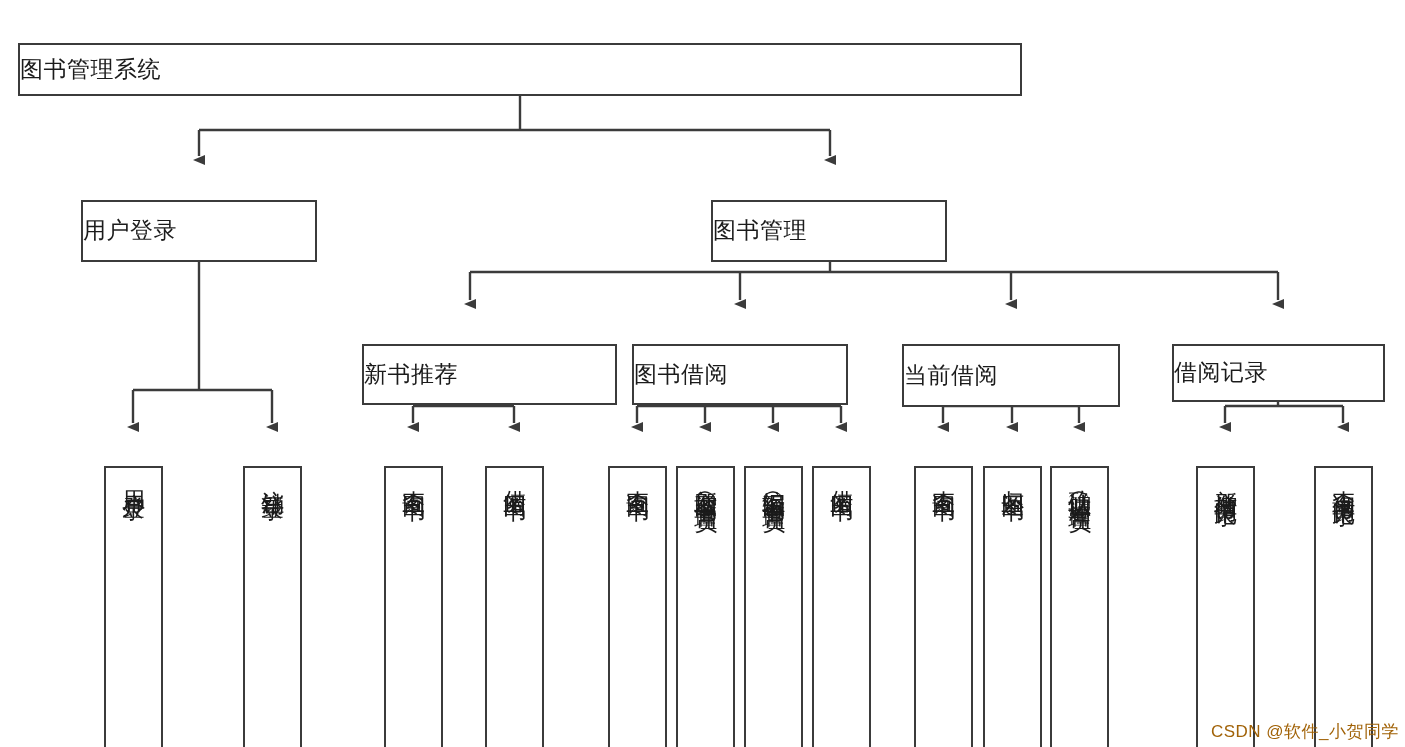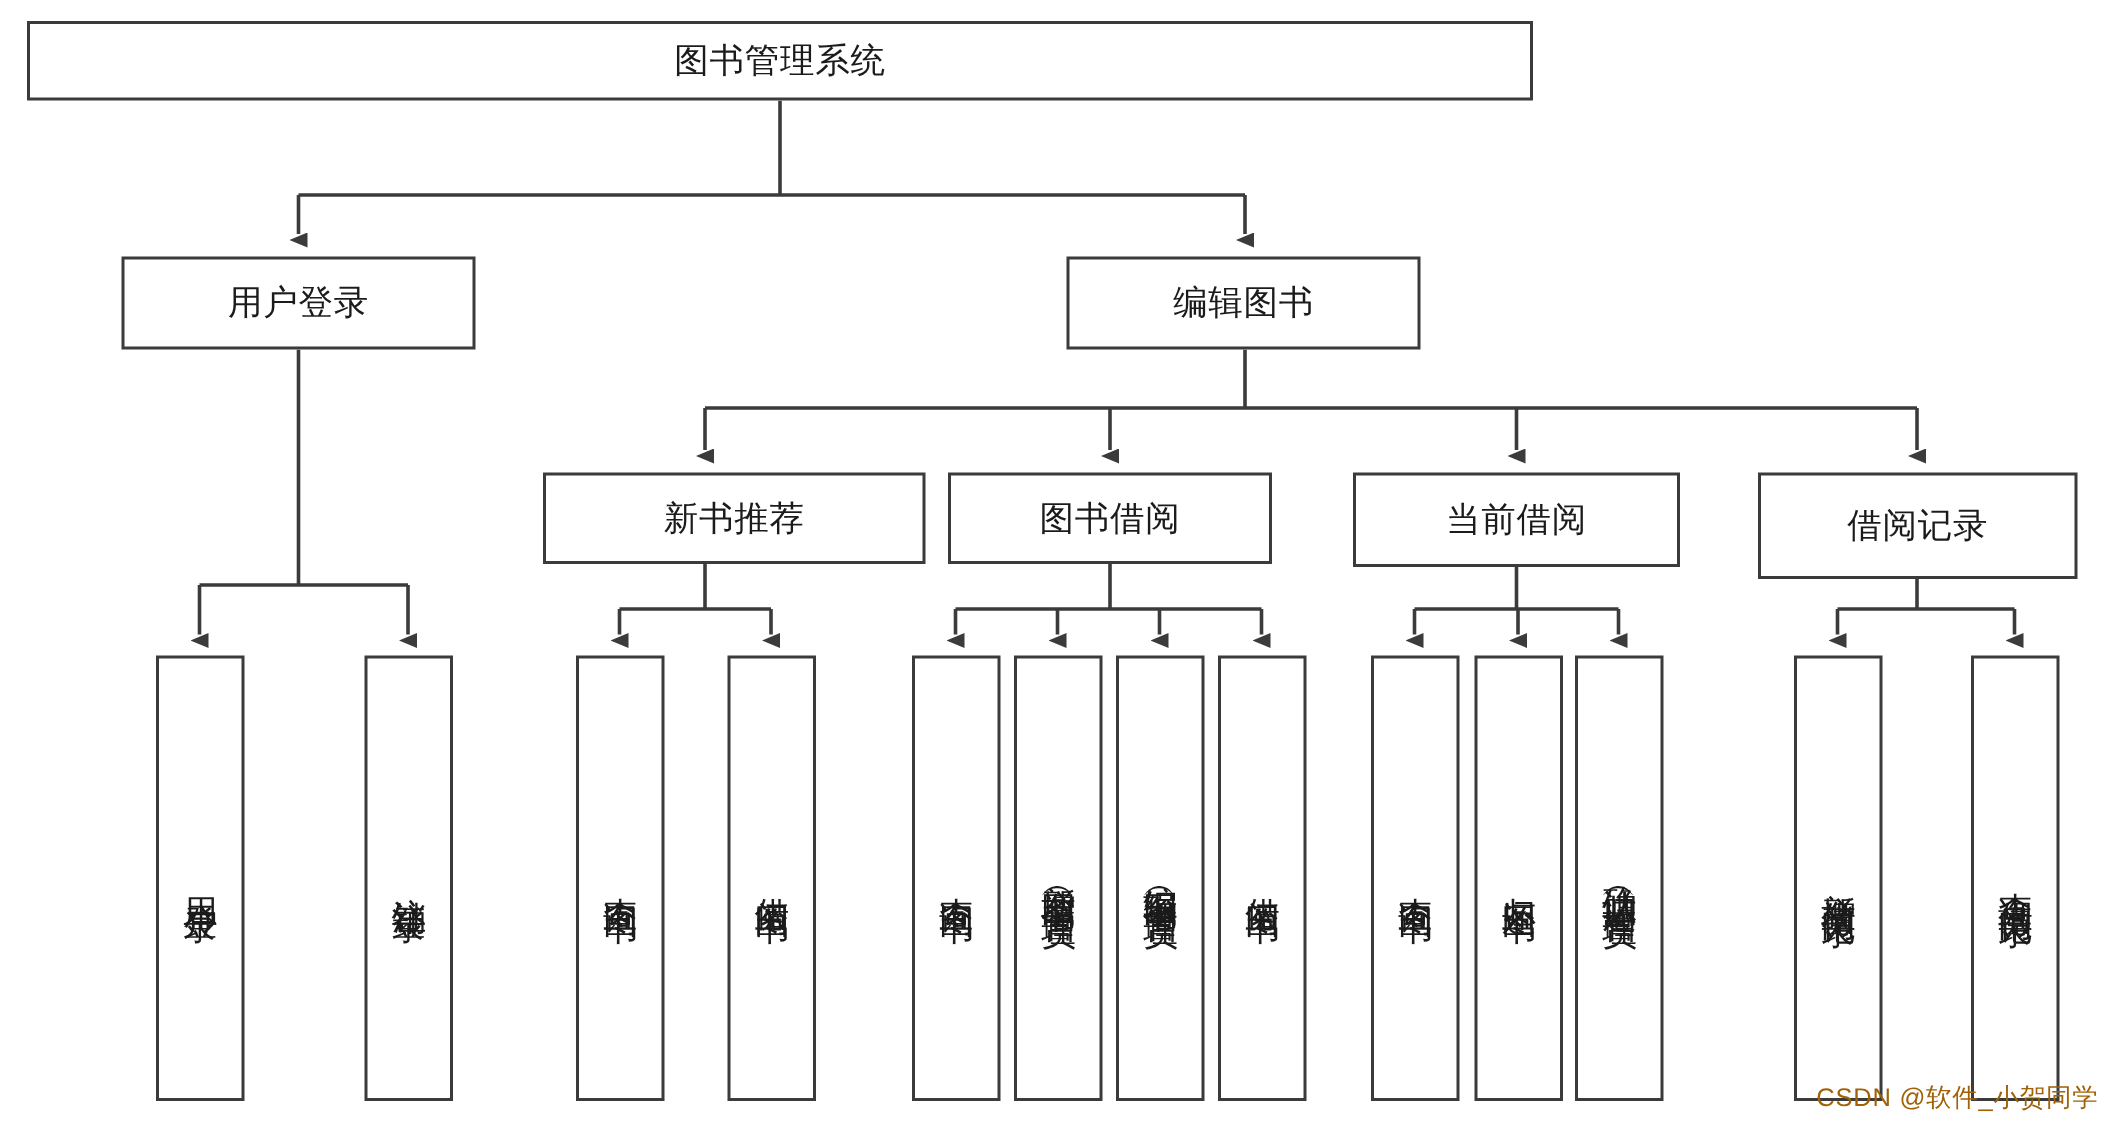--- a/index.html
+++ b/index.html
@@ -24,22 +24,22 @@
     width: 1405px;
     height: 747px;
   }
   .node {
     position: absolute;
     box-sizing: border-box;
     background: #ffffff;
     border: 2.2px solid #3b3b3b;
     display: flex;
     align-items: center;
-    justify-content: center;
     color: #1b1b1b;
+    margin-top: 29px;
   }
   .node.horiz {
     font-size: 23px;
     letter-spacing: 0.5px;
     line-height: 1.1;
   }
   .node.vert {
     writing-mode: vertical-rl;
     text-orientation: upright;
     font-size: 23px;
@@ -119,33 +119,33 @@
   </svg>
 
   <div class="node horiz" style="left:18px; top:14px; width:1004px; height:53px;">
     <span>图书管理系统</span>
   </div>
 
   <div class="node horiz" style="left:81px; top:171px; width:236px; height:62px;">
     <span>用户登录</span>
   </div>
   <div class="node horiz" style="left:711px; top:171px; width:236px; height:62px;">
-    <span>编辑图书</span>
+    <span>图书管理</span>
   </div>
 
   <div class="node horiz" style="left:362px; top:315px; width:255px; height:61px;">
     <span>新书推荐</span>
   </div>
   <div class="node horiz" style="left:632px; top:315px; width:216px; height:61px;">
     <span>图书借阅</span>
   </div>
   <div class="node horiz" style="left:902px; top:315px; width:218px; height:63px;">
     <span>当前借阅</span>
   </div>
-  <div class="node horiz" style="left:1172px; top:315px; width:213px; height:71px;">
+  <div class="node horiz" style="left:1172px; top:315px; width:213px; height:58px;">
     <span>借阅记录</span>
   </div>
 
   <div class="node vert" style="left:104px; top:437px; width:59px; height:297px;">
     <span class="vtext">用户登录</span>
   </div>
   <div class="node vert" style="left:243px; top:437px; width:59px; height:297px;">
     <span class="vtext">注销登录</span>
   </div>
 

